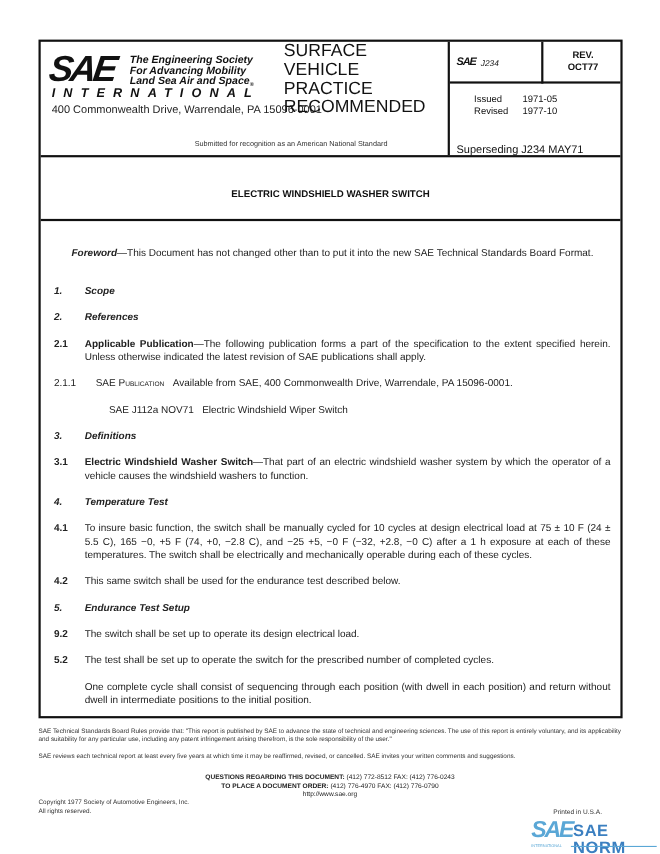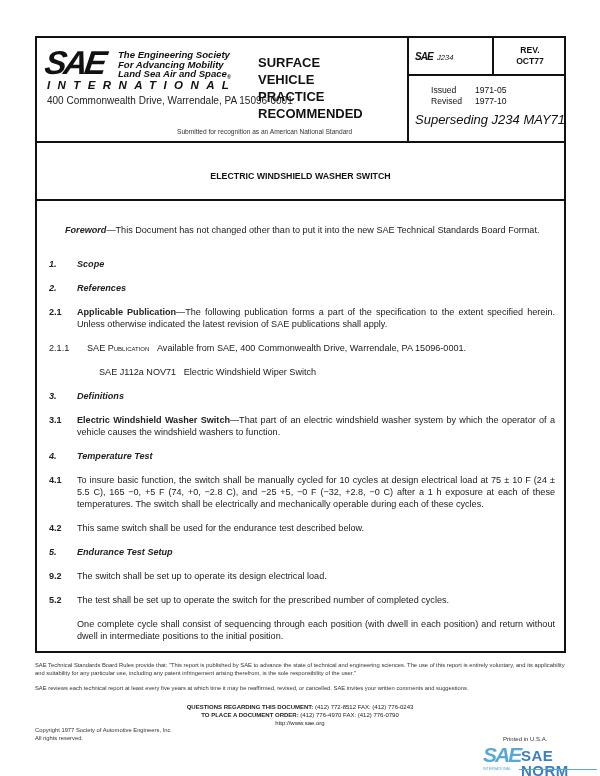--- a/index.html
+++ b/index.html
@@ -10,32 +10,32 @@
 
     
     .header { position: absolute; left: 0; top: 0; width: 527px; height: 105px; border-bottom: 2px solid #111; }
     .logo-block { position: absolute; left: 8px; top: 8px; width: 220px; }
     .sae-mark { position: absolute; left: 0; top: 2px; font-family: "Liberation Sans", sans-serif; font-weight: bold; font-style: italic; font-size: 33px; letter-spacing: -3px; line-height: 30px; color: #111; transform: skewX(-8deg); }
     .tagline { position: absolute; left: 73px; top: 4px; font-style: italic; font-weight: bold; font-size: 9.6px; line-height: 9.5px; white-space: nowrap; }
     .tagline .reg { font-size: 5px; vertical-align: -2px; }
     .intl { position: absolute; left: 2px; top: 33px; font-style: italic; font-weight: bold; font-size: 11.5px; letter-spacing: 7.4px; white-space: nowrap; }
     .address { position: absolute; left: 2px; top: 49px; font-size: 10px; white-space: nowrap; color: #222; }
 
-    .doc-type { position: absolute; left: 221px; top: 16px; font-weight: bold; font-size: 13px; line-height: 17px; }
+    .doc-type { position: absolute; left: 221px; top: 0; font-weight: normal; font-size: 16px; line-height: 17px; }
     .submitted { position: absolute; left: 140px; top: 90px; font-size: 6.6px; color: #333; white-space: nowrap; }
 
     .meta-box { position: absolute; left: 370px; top: 0; width: 157px; height: 103px; border-left: 2px solid #111; }
     .meta-top { position: absolute; left: 0; top: 0; width: 155px; height: 38px; border-bottom: 2px solid #111; }
     .meta-num { position: absolute; left: 0; top: 0; width: 85px; height: 38px; border-right: 2px solid #111; }
     .sae-small { position: absolute; left: 6px; top: 13px; font-weight: bold; font-style: italic; font-size: 10px; letter-spacing: -1px; }
     .jnum { position: absolute; left: 28px; top: 15px; font-size: 7.6px; font-style: italic; }
     .rev { position: absolute; left: 87px; top: 7px; width: 68px; text-align: center; font-weight: bold; font-size: 8.6px; line-height: 11px; }
     .issued-row { position: absolute; left: 6px; font-size: 8.6px; white-space: nowrap; }
     .issued-row .lbl { display: inline-block; width: 60px; padding-left: 16px; }
-    .supersede { position: absolute; left: 6px; top: 74px; font-size: 13px; white-space: nowrap; font-style: italic; }
+    .supersede { position: absolute; left: 6px; top: 93px; font-size: 10px; white-space: nowrap; }
 
     
     .title-box { position: absolute; left: 0; top: 105px; width: 527px; height: 58px; border-bottom: 2px solid #111; }
     .doc-title { position: absolute; left: 0; top: 28px; width: 527px; text-align: center; font-weight: bold; font-size: 8.8px; }
 
     
     .content { position: absolute; left: 0; top: 165px; width: 527px; font-size: 9.1px; line-height: 12px; color: #222; }
     .block { position: absolute; left: 12px; width: 500px; }
     .num { position: absolute; left: 0; width: 28px; }
     .txt { position: absolute; left: 28px; width: 478px; text-align: justify; }

